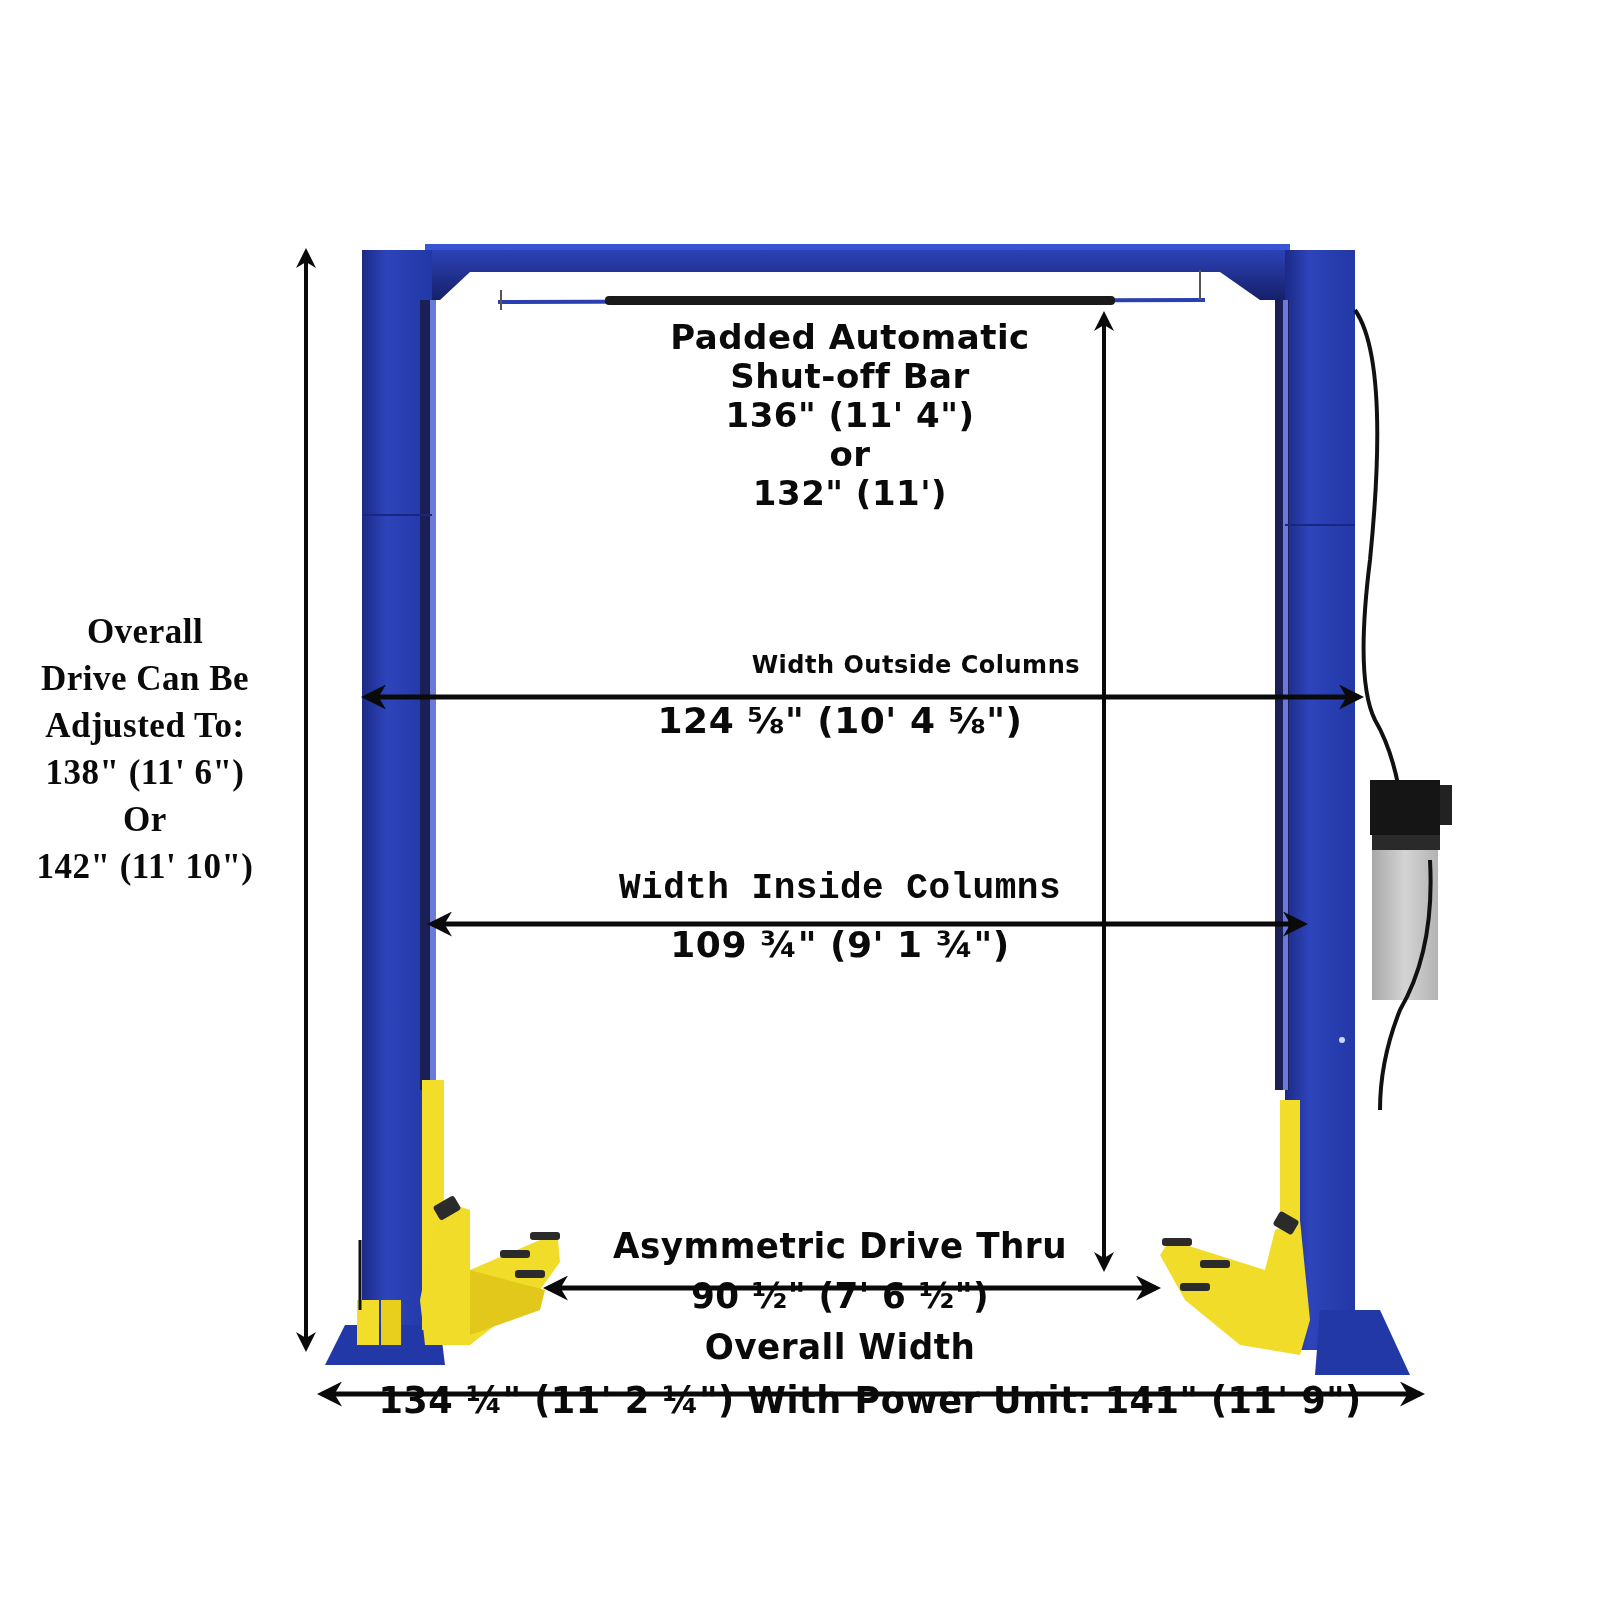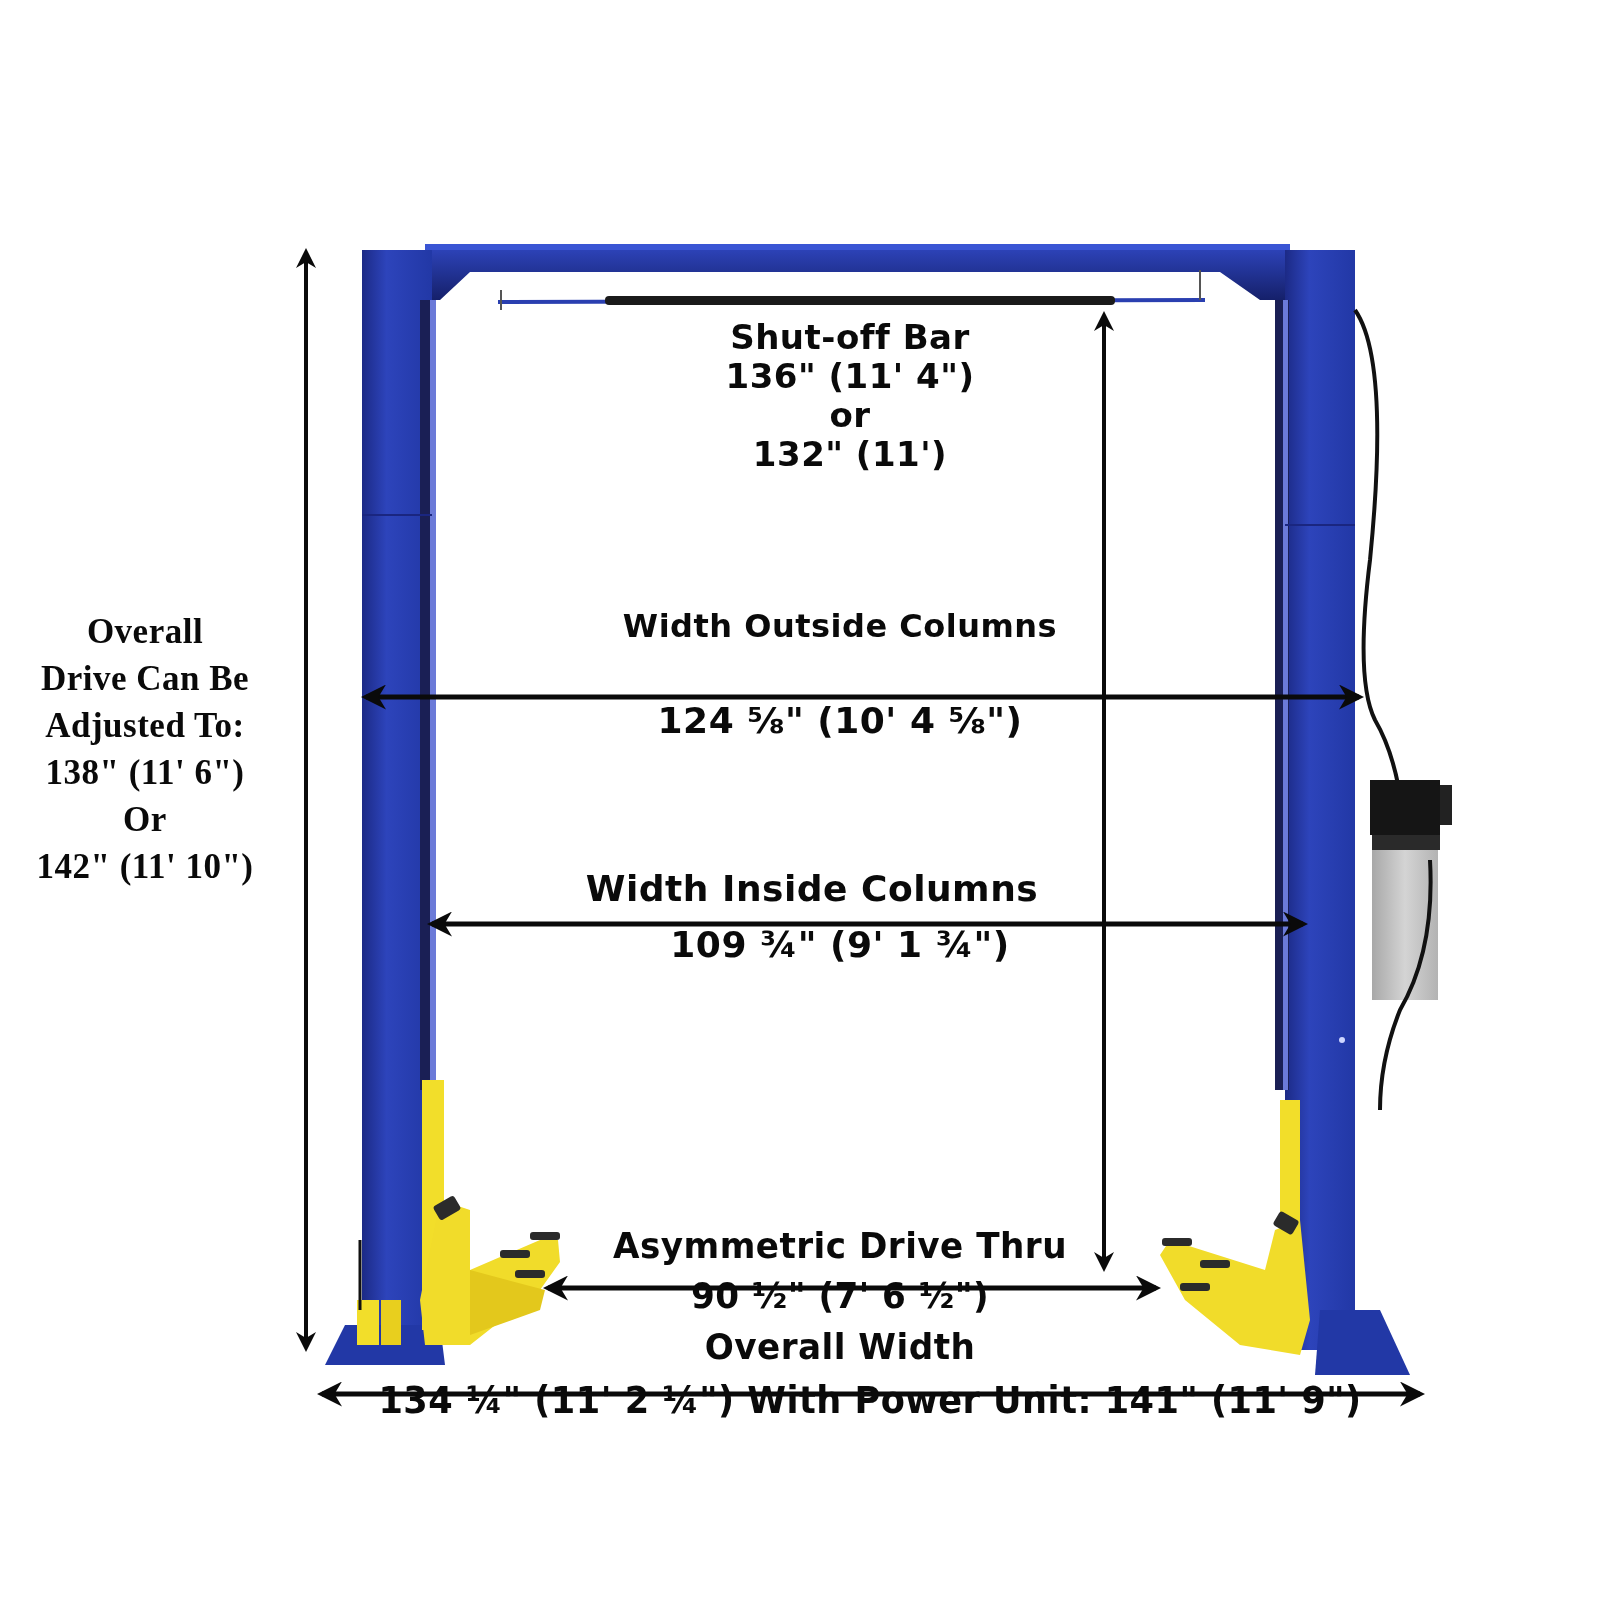--- a/index.html
+++ b/index.html
@@ -5,23 +5,23 @@
   html, body { margin: 0; padding: 0; background: #ffffff; }
   body { width: 1600px; height: 1600px; position: relative; overflow: hidden;
          font-family: "DejaVu Sans", sans-serif; }
   #canvas { position: absolute; left: 0; top: 0; width: 1600px; height: 1600px; }
   .label { position: absolute; color: #0a0a0a; font-weight: bold;
            font-family: "DejaVu Sans", sans-serif; text-align: center;
            white-space: nowrap; letter-spacing: 0.5px; line-height: 1.15; }
   .label div { display: block; }
   .shutoff { left: 640px; top: 318px; width: 420px; font-size: 34px; line-height: 39px; }
   .height { left: 0px; top: 608px; width: 290px; font-size: 35px; line-height: 47px; font-family: Liberation Serif, serif; }
-  .outside-title { left: 600px; top: 608px; width: 480px; font-size: 32px; }
+  .outside-title { left: 600px; top: 652px; width: 480px; font-size: 24px; text-align: right; }
   .outside-value { left: 600px; top: 700px; width: 480px; font-size: 36px; }
-  .inside-title { left: 572px; top: 868px; width: 480px; font-size: 36px; }
+  .inside-title { left: 600px; top: 868px; width: 480px; font-size: 36px; font-family: Liberation Mono, monospace; }
   .inside-value { left: 600px; top: 924px; width: 480px; font-size: 36px; }
   .drive-title { left: 560px; top: 1225px; width: 560px; font-size: 36px; transform: scaleX(0.95); }
   .drive-value { left: 560px; top: 1275px; width: 560px; font-size: 36px; transform: scaleX(0.95); }
   .overall-title { left: 560px; top: 1326px; width: 560px; font-size: 36px; transform: scaleX(0.95); }
   .overall-value { left: 340px; top: 1380px; width: 1060px; font-size: 37px; transform: scaleX(0.95); }
 </style>
 </head>
 <body>
 
 <svg id="canvas" width="1600" height="1600" viewBox="0 0 1600 1600" xmlns="http://www.w3.org/2000/svg">
@@ -109,20 +109,21 @@
     <line x1="306" y1="252" x2="306" y2="1348" stroke="#0a0a0a" stroke-width="4" marker-start="url(#arrowHead)" marker-end="url(#arrowHead)"></line>
     <line x1="1104" y1="315" x2="1104" y2="1268" stroke="#0a0a0a" stroke-width="4" marker-start="url(#arrowHead)" marker-end="url(#arrowHead)"></line>
     <line x1="366" y1="697" x2="1359" y2="697" stroke="#0a0a0a" stroke-width="5" marker-start="url(#arrowHead)" marker-end="url(#arrowHead)"></line>
     <line x1="432" y1="924" x2="1303" y2="924" stroke="#0a0a0a" stroke-width="5" marker-start="url(#arrowHead)" marker-end="url(#arrowHead)"></line>
     <line x1="548" y1="1288" x2="1156" y2="1288" stroke="#0a0a0a" stroke-width="5" marker-start="url(#arrowHead)" marker-end="url(#arrowHead)"></line>
     <line x1="322" y1="1394" x2="1420" y2="1394" stroke="#0a0a0a" stroke-width="5" marker-start="url(#arrowHead)" marker-end="url(#arrowHead)"></line>
   </g>
 </svg>
 
 <div class="label shutoff">
+  <div>Padded Automatic</div>
   <div>Shut-off Bar</div>
   <div>136" (11' 4")</div>
   <div>or</div>
   <div>132" (11')</div>
 </div>
 
 <div class="label height">
   <div>Overall</div>
   <div>Drive Can Be</div>
   <div>Adjusted To:</div>

